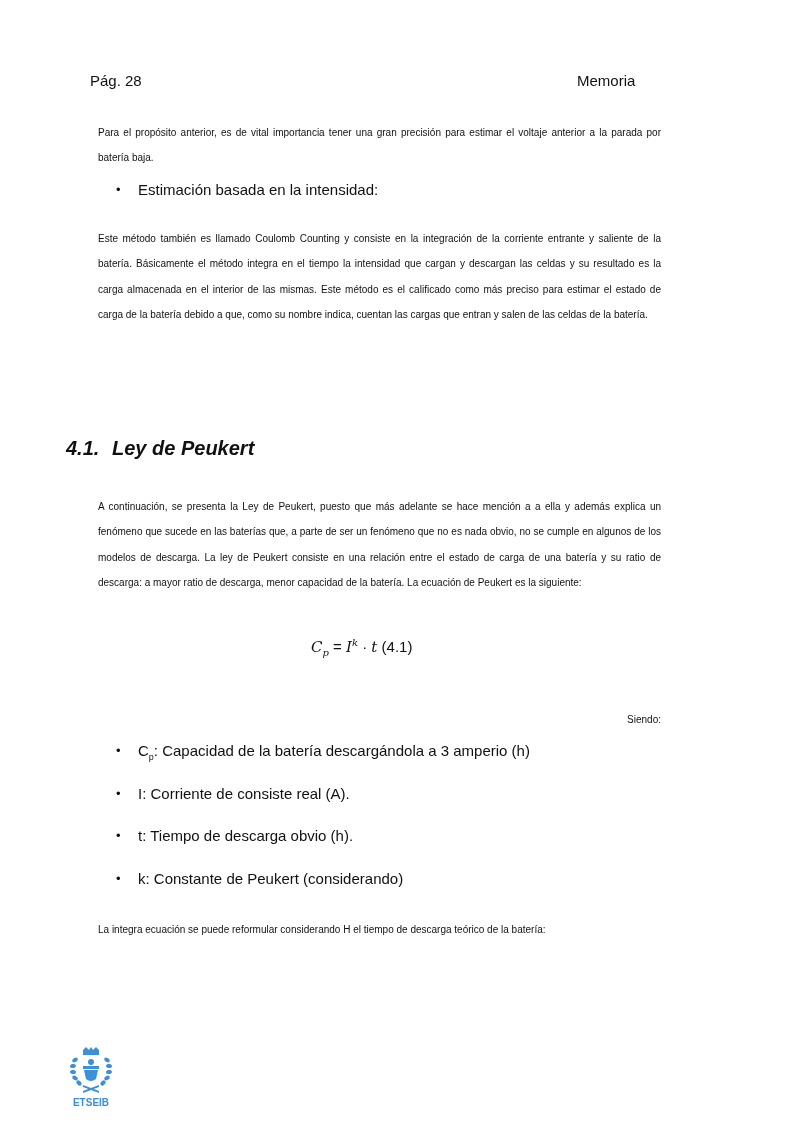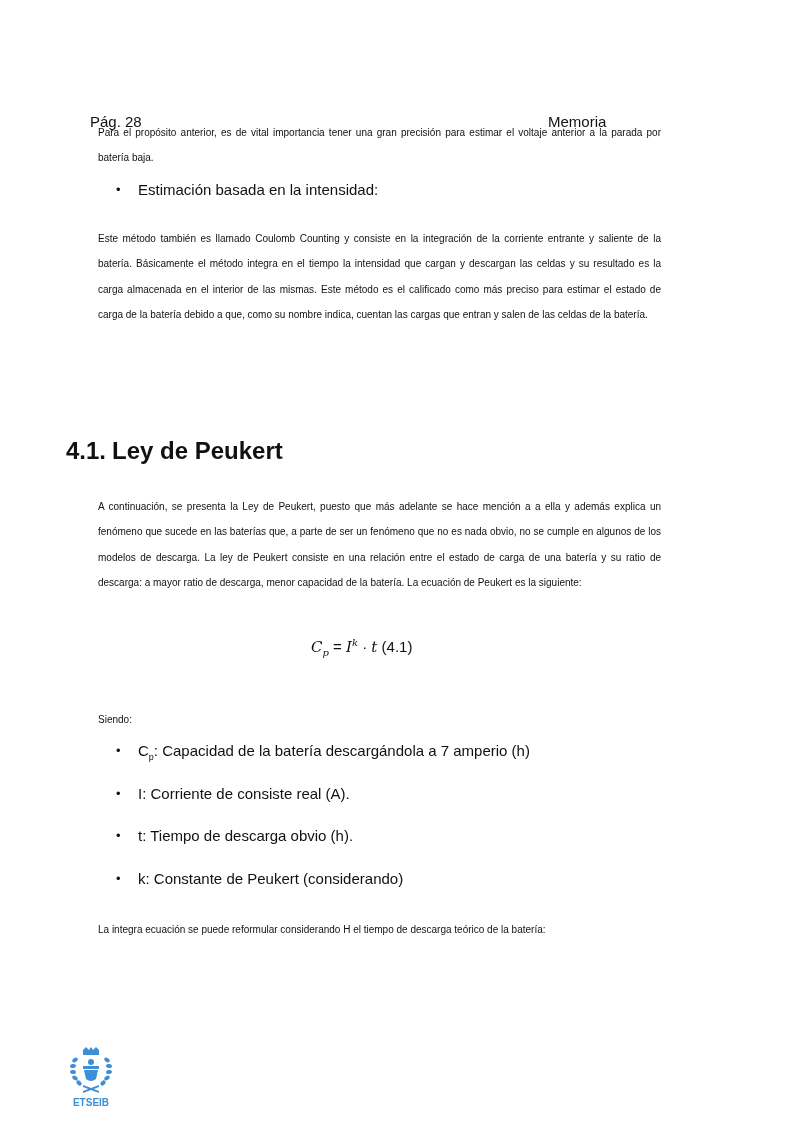--- a/index.html
+++ b/index.html
@@ -1,38 +1,38 @@
 <!DOCTYPE html>
 <html><head>
   <meta charset="utf-8">
   <style>
     html, body { margin: 0; padding: 0; background: #ffffff; }
     body { width: 793px; height: 1122px; position: relative; overflow: hidden;
            font-family: "Liberation Sans", sans-serif; color: #111; }
-    .abs { position: absolute; margin-top: 41px; }
+    .abs { position: absolute; }
     .hdr { font-size: 15px; top: 72px; }
     .p { position: absolute; left: 90px; width: 563px; font-size: 10px; line-height: 25.4px;
          text-align: justify; margin: 8px; }
-    .p.left { text-align: left; }
+    .p.left { text-align: right; }
     .bullet { position: absolute; left: 116px; font-size: 15px; line-height: 20px; }
     .bullet .dot { position: absolute; left: 0; top: 0; font-size: 13px; }
     .bullet .txt { position: absolute; left: 22px; top: 0; white-space: nowrap; }
-    .heading { position: absolute; left: 66px; top: 437px; font-size: 24px; font-weight: bold; white-space: nowrap; }
+    .heading { position: absolute; left: 66px; top: 437px; font-size: 20px; font-weight: bold; white-space: nowrap; font-style: italic; }
     .heading .num { display: inline-block; width: 46px; }
     .eq { position: absolute; left: 311px; top: 637px; font-size: 15px; white-space: nowrap; }
     .eq .m { font-family: "DejaVu Serif", serif; font-style: italic; }
     .eq sub, .eq sup { font-size: 10px; }
     sub.p-sub { font-size: 9px; }
     .logo { position: absolute; left: 66px; top: 1046px; width: 50px; height: 62px; }
   </style>
 </head>
 <body>
 
 <div class="abs hdr" style="left:90px;">Pág. 28</div>
-<div class="abs hdr" style="left:548px;">Memoria</div>
+<div class="abs hdr" style="left:577px;">Memoria</div>
 
 <p class="p" style="top:112px;">Para el propósito anterior, es de vital importancia tener una gran precisión para estimar el voltaje anterior a la parada por batería baja.</p>
 
 <div class="bullet" style="top:180px;">
   <span class="dot">•</span>
   <span class="txt">Estimación basada en la intensidad:</span>
 </div>
 
 <p class="p" style="top:218px;">Este método también es llamado Coulomb Counting y consiste en la integración de la corriente entrante y saliente de la batería. Básicamente el método integra en el tiempo la intensidad que cargan y descargan las celdas y su resultado es la carga almacenada en el interior de las mismas. Este método es el calificado como más preciso para estimar el estado de carga de la batería debido a que, como su nombre indica, cuentan las cargas que entran y salen de las celdas de la batería.</p>
 
@@ -48,21 +48,21 @@
   <span class="m">I</span><sup class="m">k</sup>
   <span>·</span>
   <span class="m">t</span>
   <span>(4.1)</span>
 </div>
 
 <p class="p left" style="top:699px;">Siendo:</p>
 
 <div class="bullet" style="top:741px;">
   <span class="dot">•</span>
-  <span class="txt"><span>C</span><sub class="p-sub">p</sub><span>: Capacidad de la batería descargándola a 7 amperio (h)</span></span>
+  <span class="txt"><span>C</span><sub class="p-sub">p</sub><span>: Capacidad de la batería descargándola a 3 amperio (h)</span></span>
 </div>
 <div class="bullet" style="top:784px;">
   <span class="dot">•</span>
   <span class="txt"><span>I</span><span>: Corriente de consiste real (A).</span></span>
 </div>
 <div class="bullet" style="top:826px;">
   <span class="dot">•</span>
   <span class="txt"><span>t</span><span>: Tiempo de descarga obvio (h).</span></span>
 </div>
 <div class="bullet" style="top:869px;">

